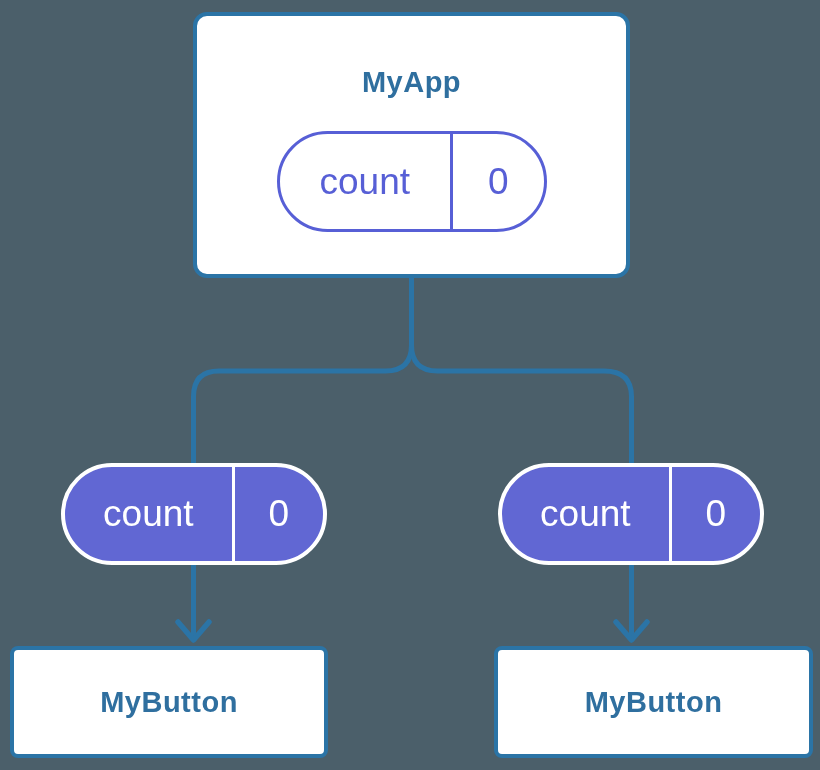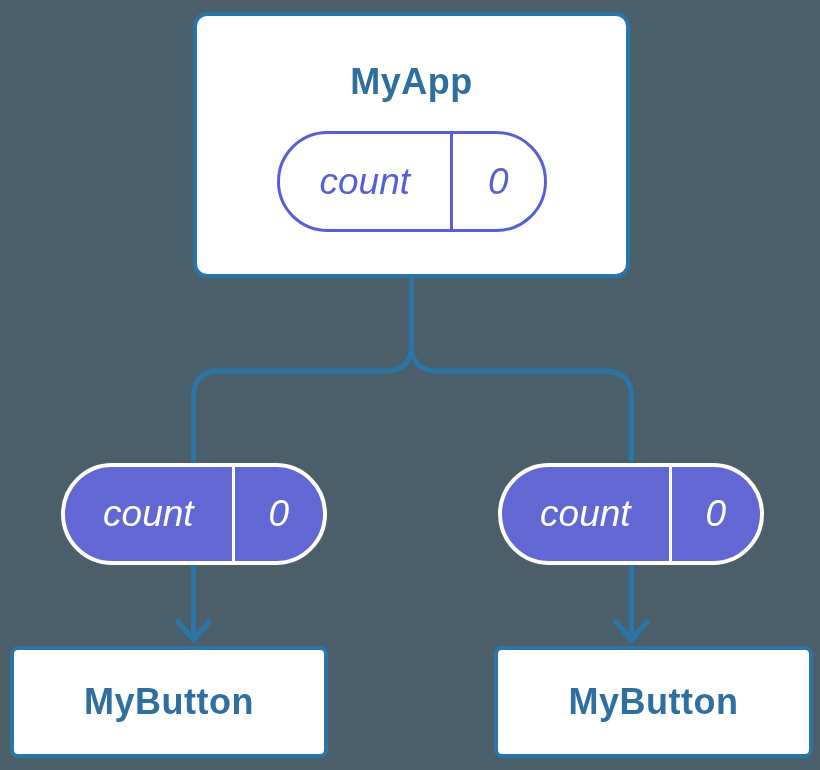--- a/index.html
+++ b/index.html
@@ -43,21 +43,21 @@
     border: 4px solid var(--card-border, #2b74a6);
     border-radius: 14px;
     z-index: 2;
     display: flex;
     flex-direction: column;
     align-items: center;
   }
   .root-card { left: 193px; top: 12px; width: 437px; height: 266px; padding-top: 40px; }
   .card-title {
     color: var(--title-text, #2f6f9f);
-    font-size: 36px;
+    font-size: 29px;
     font-weight: 600;
     line-height: 52px;
     letter-spacing: 0.5px;
   }
   .child-card { justify-content: center; border-radius: 8px; }
   .child-card-left  { left: 10px;  top: 646px; width: 318px; height: 112px; }
   .child-card-right { left: 494px; top: 646px; width: 319px; height: 112px; }
 
   .pill {
     display: flex;
@@ -66,21 +66,20 @@
     width: 266px;
     border-radius: 52px;
     overflow: hidden;
     z-index: 3;
   }
   .pill-cell {
     display: flex;
     align-items: center;
     justify-content: center;
     font-size: 37px;
-    font-style: italic;
   }
   .pill-cell-name  { width: 64.6%; }
   .pill-cell-value { flex: 1; }
 
   .pill-outline {
     margin-top: 23px;
     width: 270px;
     height: 101px;
     border: 3px solid var(--pill-outline, #575fd6);
     background: var(--card-background, #ffffff);

